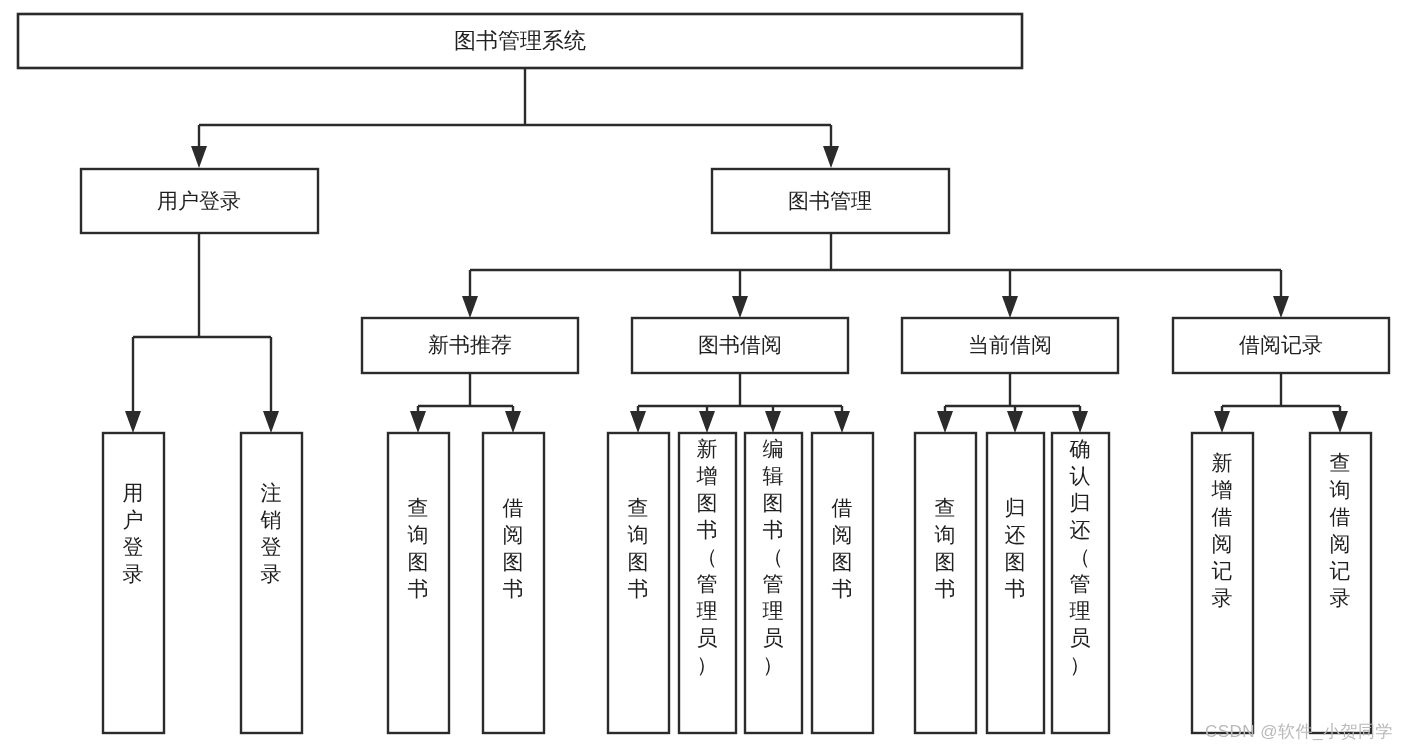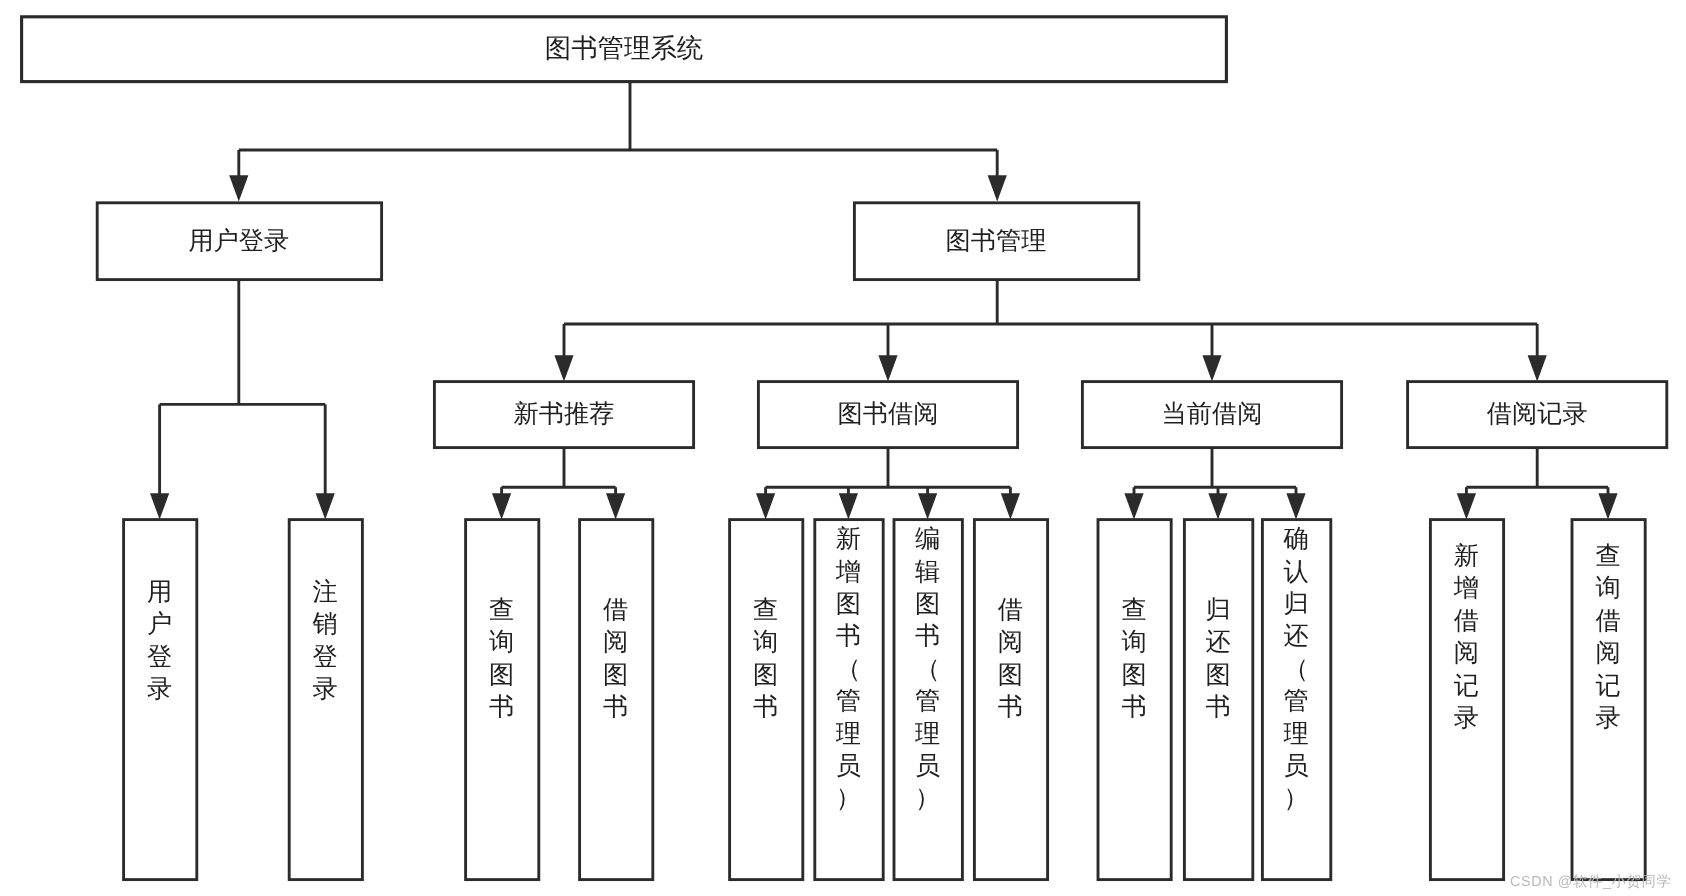--- a/index.html
+++ b/index.html
@@ -57,21 +57,21 @@
     font-family: "Liberation Sans", "DejaVu Sans", sans-serif;
     fill: #1f1f1f;
     font-size: 21px;
     text-anchor: middle;
   }
   .watermark {
     position: absolute;
     right: 12px;
     bottom: 4px;
     font-family: "Liberation Sans", "DejaVu Sans", sans-serif;
-    font-size: 12px;
+    font-size: 17px;
     color: #b9b9b9;
     letter-spacing: 0.5px;
     white-space: nowrap;
     pointer-events: none;
   }
 </style>
 </head>
 <body>
 
 <div id="diagram-root">

